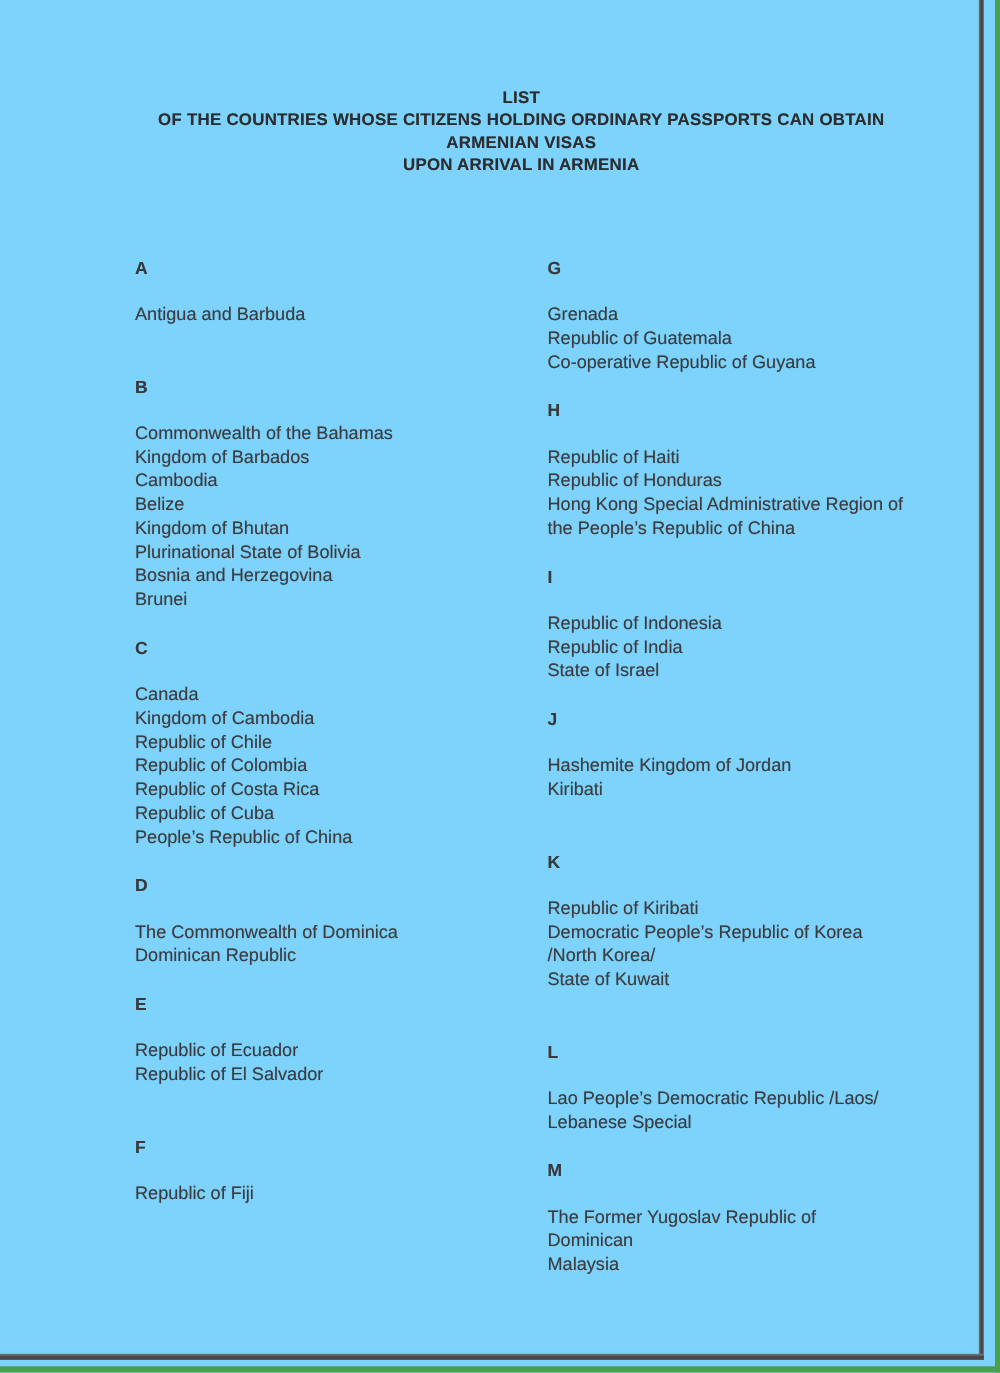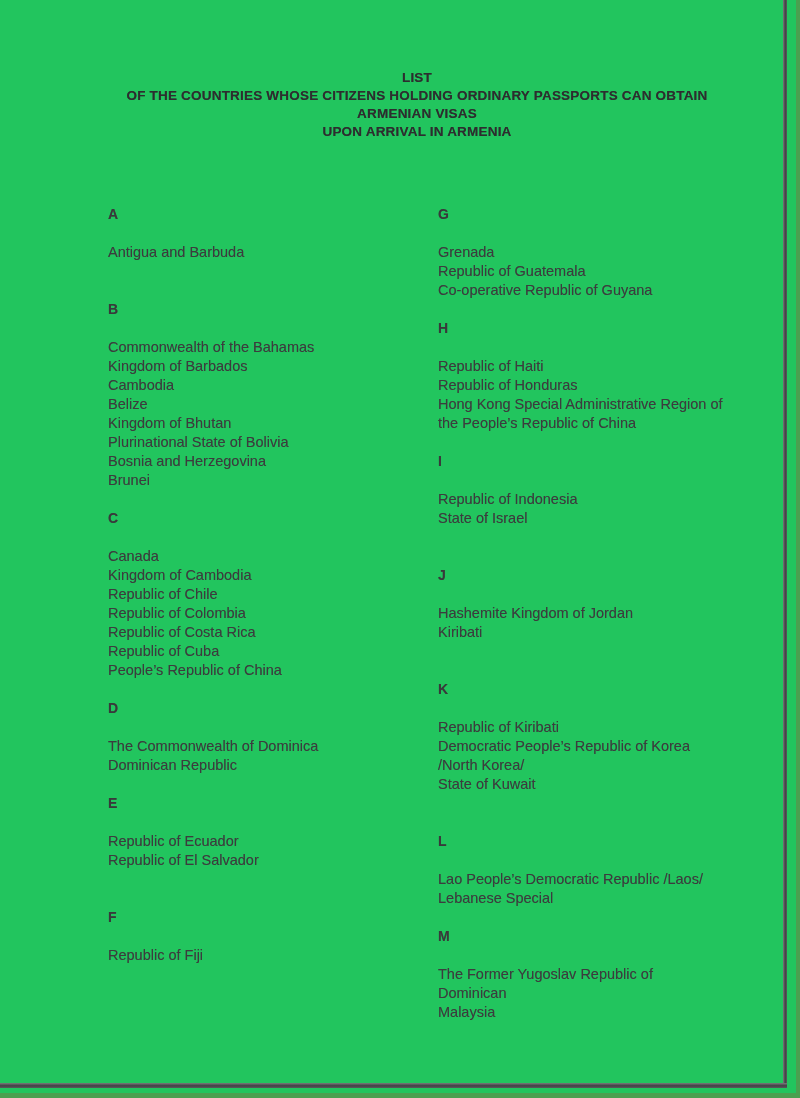--- a/index.html
+++ b/index.html
@@ -10,21 +10,21 @@
     width: 800px;
     height: 1098px;
     position: relative;
     overflow: hidden;
     background: #ffffff;
     font-family: "Liberation Sans", sans-serif;
   }
   .page {
     position: absolute;
     inset: 0;
-    background: #22c55e;
+    background: #7dd3fc;
   }
   
   .edge-gray-v {
     position: absolute;
     left: 783px; top: 0; width: 4px; height: 1088px;
     background: linear-gradient(to right, #7a7a7c, #414144 55%, #5a5a5e);
   }
   .edge-gray-h {
     position: absolute;
     left: 0; top: 1083px; width: 787px; height: 5px;
@@ -166,20 +166,21 @@
           <div class="country">Republic of Haiti</div>
           <div class="country">Republic of Honduras</div>
           <div class="country">Hong Kong Special Administrative Region of</div>
           <div class="country">the People’s Republic of China</div>
         </div>
       </div>
       <div class="section" style="top: 452px;">
         <div class="letter">I</div>
         <div>
           <div class="country">Republic of Indonesia</div>
+          <div class="country">Republic of India</div>
           <div class="country">State of Israel</div>
         </div>
       </div>
       <div class="section" style="top: 566px;">
         <div class="letter">J</div>
         <div>
           <div class="country">Hashemite Kingdom of Jordan</div>
           <div class="country">Kiribati</div>
         </div>
       </div>

